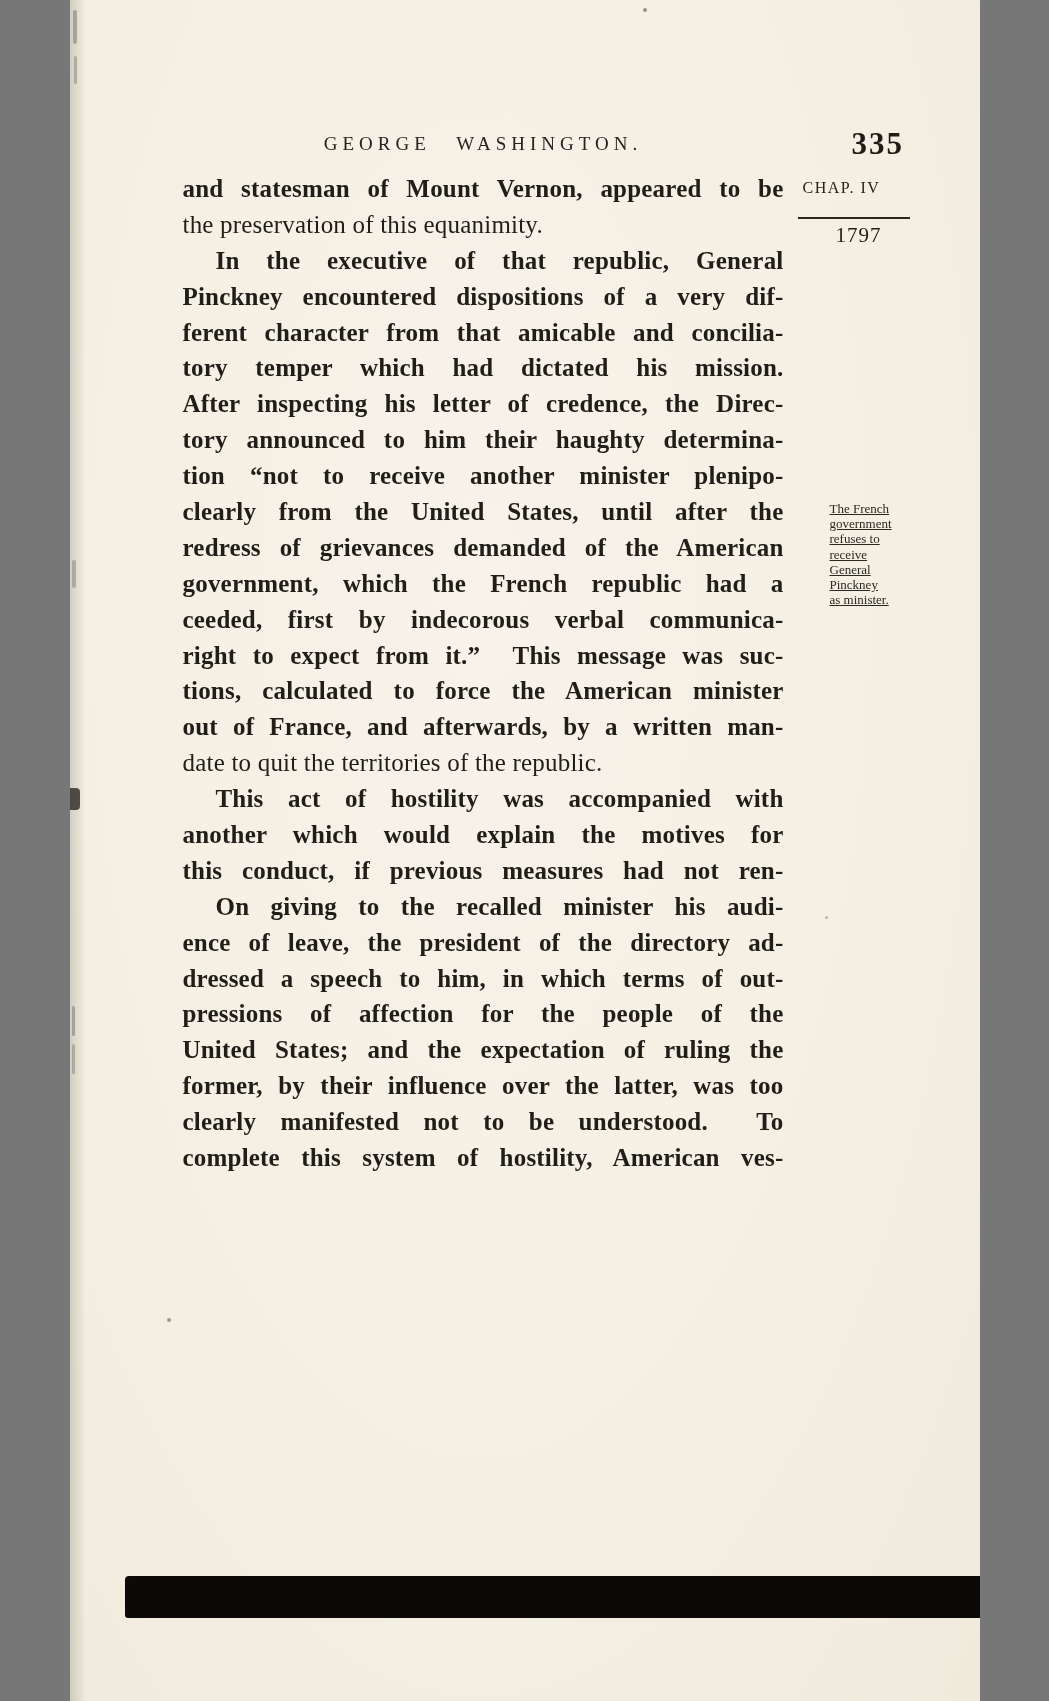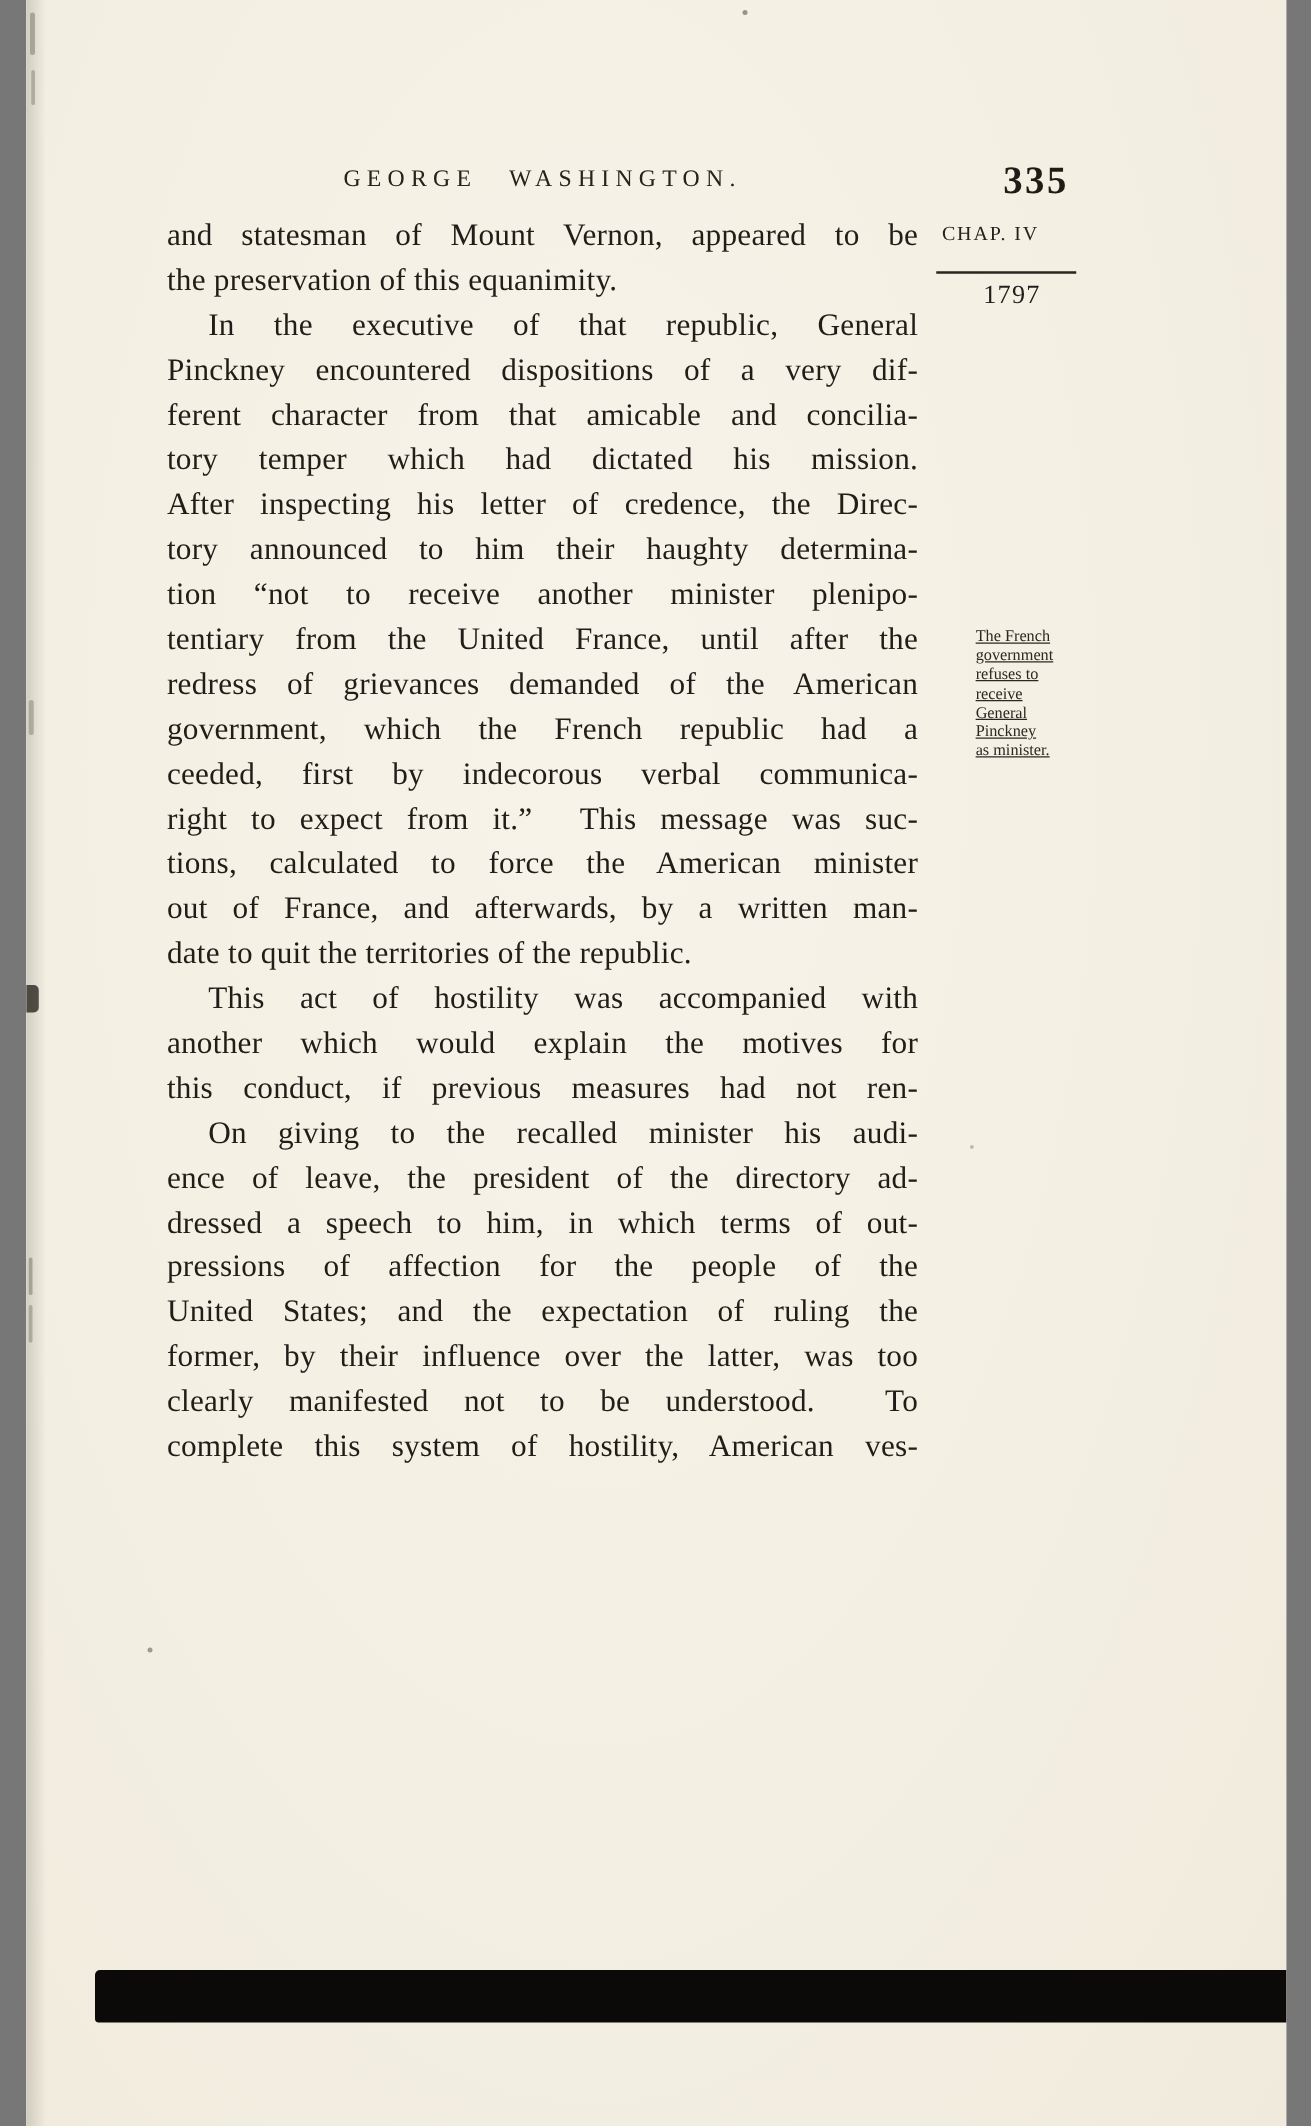--- a/index.html
+++ b/index.html
@@ -1,19 +1,19 @@
 <!DOCTYPE html>
 <html><head>
 <meta charset="utf-8">
 <style>
   * { margin: 0; padding: 0; box-sizing: border-box; }
   html, body { background: #777; }
   .page {
     position: relative;
-    width: 1008px;
+    width: 910px;
     height: 1701px;
     margin: 0 auto;
     background: #f4f0e4;
     background-image: radial-gradient(ellipse at 45% 35%, #f7f3e9 0%, #f3efe2 60%, #efeadc 100%);
     font-family: "Liberation Serif", serif;
     color: #211e19;
     overflow: hidden;
   }
   .edge-shade {
     position: absolute; left: 0; top: 0; width: 16px; height: 100%;
@@ -45,21 +45,21 @@
     font-size: 13px; line-height: 15.2px; white-space: pre-line; color: #2b2822; text-decoration: underline;
   }
   .body-text {
     position: absolute; left: 113px; top: 171px; width: 601px;
     font-size: 25px;
   }
   .line {
     height: 35.9px; line-height: 35.9px;
     white-space: pre-wrap; letter-spacing: 0.2px;
   }
-  .line.just { text-align: justify; text-align-last: justify; }
+  .line.just { text-align: justify; text-align-last: justify; font-weight: bold; }
   .line.indent { text-indent: 33px; }
   .bottom-bar {
     position: absolute; left: 55px; top: 1576px; width: 994px; height: 42px;
     background: #0b0a08; border-radius: 4px 0 0 3px;
   }
   .artifact { position: absolute; background: #4a453c; }
   .a1 { left: 3px; top: 10px;  width: 4px; height: 34px; opacity: 0.35; border-radius: 2px; }
   .a2 { left: 4px; top: 56px;  width: 3px; height: 28px; opacity: 0.3;  border-radius: 2px; }
   .a3 { left: 2px; top: 560px; width: 4px; height: 28px; opacity: 0.3;  border-radius: 2px; }
   .a4 { left: 0px; top: 788px; width: 10px; height: 22px; opacity: 0.8; border-radius: 0 4px 4px 0; background:#2a2620; }
@@ -104,21 +104,21 @@
   <div class="body-text">
       <div class="line just">and statesman of Mount Vernon, appeared to be</div>
       <div class="line">the preservation of this equanimity.</div>
       <div class="line just indent">In the executive of that republic, General</div>
       <div class="line just">Pinckney encountered dispositions of a very dif-</div>
       <div class="line just">ferent character from that amicable and concilia-</div>
       <div class="line just">tory temper which had dictated his mission.</div>
       <div class="line just">After inspecting his letter of credence, the Direc-</div>
       <div class="line just">tory announced to him their haughty determina-</div>
       <div class="line just">tion “not to receive another minister plenipo-</div>
-      <div class="line just">tentiary from the United France, until after the</div>
+      <div class="line just">clearly from the United States, until after the</div>
       <div class="line just">redress of grievances demanded of the American</div>
       <div class="line just">government, which the French republic had a</div>
       <div class="line just">ceeded, first by indecorous verbal communica-</div>
       <div class="line just">right to expect from it.”  This message was suc-</div>
       <div class="line just">tions, calculated to force the American minister</div>
       <div class="line just">out of France, and afterwards, by a written man-</div>
       <div class="line">date to quit the territories of the republic.</div>
       <div class="line just indent">This act of hostility was accompanied with</div>
       <div class="line just">another which would explain the motives for</div>
       <div class="line just">this conduct, if previous measures had not ren-</div>

